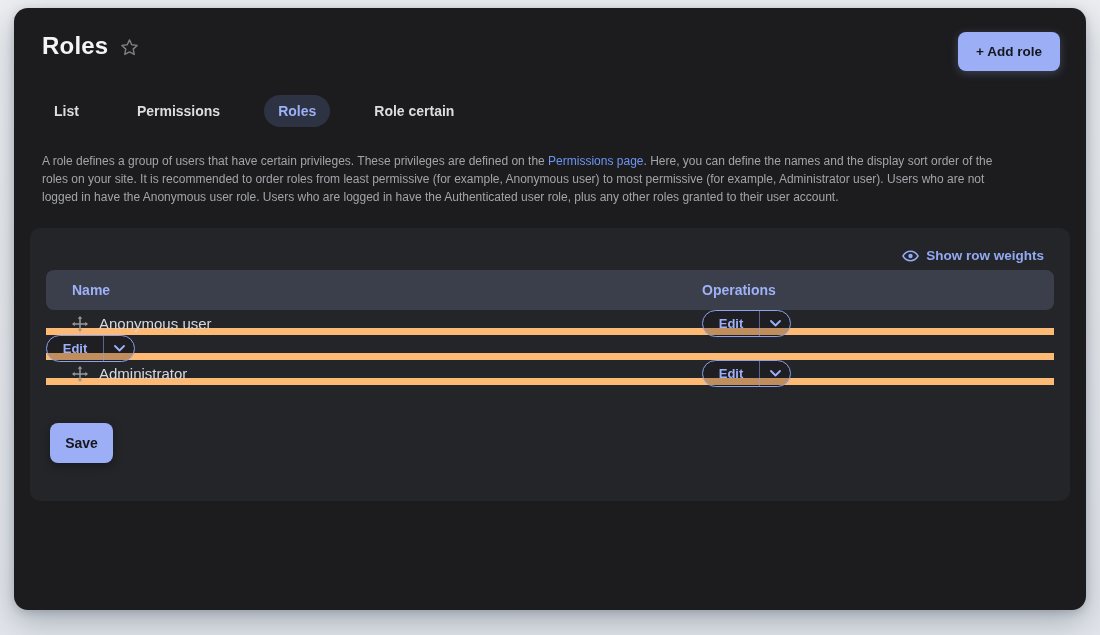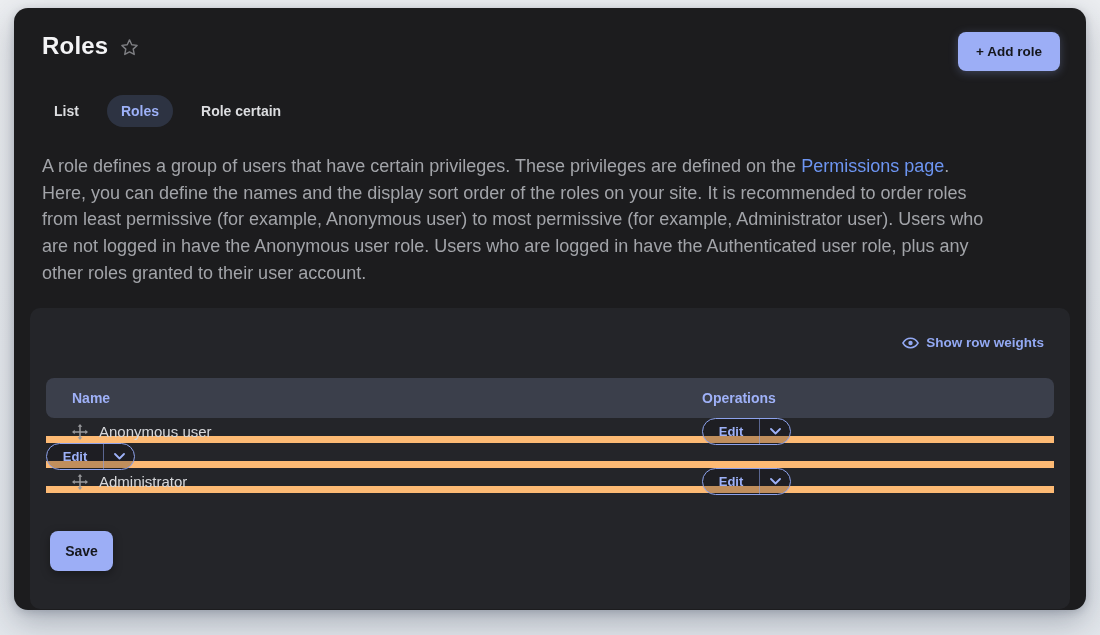--- a/index.html
+++ b/index.html
@@ -35,53 +35,53 @@
     border: none;
     font-family: inherit;
     font-size: 13.5px; font-weight: 700;
     padding: 12px 18px;
     border-radius: 8px;
     cursor: pointer;
     box-shadow: 0 2px 10px rgba(156,174,246,0.28);
   }
   
   .tabs {
-    display: flex; align-items: center; gap: 14px;
+    display: flex; align-items: center; gap: 30px;
     margin: 24px 26px 0 26px;
   }
   .tab {
     color: #dcdde0; font-size: 14px; font-weight: 600;
     padding: 8px 14px; border-radius: 17px; cursor: pointer;
     white-space: nowrap;
   }
   .tab.active {
     background: #2d3342;
     color: #9db1f8;
   }
   
   .description {
     margin: 26px 28px 0 28px;
     width: 952px;
     color: #a2a4a9;
-    font-size: 18px;
+    font-size: 12px;
     line-height: 1.48;
   }
   .description a, .inline-link {
     color: #6d95f2; text-decoration: none; cursor: pointer;
   }
   
   .card {
     margin: 22px 16px 0 16px;
     background: #242529;
     border-radius: 10px;
     padding: 20px 16px 38px 16px;
   }
   .card-toolbar {
-    display: flex; justify-content: flex-end; align-items: flex-end;
-    height: 22px; margin-bottom: 28px; padding-right: 10px;
+    display: flex; justify-content: flex-end; align-items: flex-start;
+    height: 22px; margin-bottom: 0; padding-right: 10px;
   }
   .row-weights-link {
     display: inline-flex; align-items: center; gap: 7px;
     color: #93a9f3; font-size: 13.5px; font-weight: 700;
     cursor: pointer; text-decoration: none;
   }
   
   .roles-table { width: 100%; }
   .thead {
     display: grid; grid-template-columns: 656px 1fr;
@@ -147,20 +147,21 @@
         <svg width="19" height="19" viewBox="0 0 20 20">
           <path d="M10 2 L12.4 7.1 L18 7.8 L13.9 11.7 L15 17.3 L10 14.6 L5 17.3 L6.1 11.7 L2 7.8 L7.6 7.1 Z" fill="none" stroke="#7e7f83" stroke-width="1.5" stroke-linejoin="round"></path>
         </svg>
       </span>
     </div>
     <button class="btn-primary">+ Add role</button>
   </div>
 
   <nav class="tabs">
     <span class="tab">List</span>
+    <span class="tab">Permissions</span>
     <span class="tab active">Roles</span>
     <span class="tab">Role certain</span>
   </nav>
 
   <p class="description"><span>A role defines a group of users that have certain privileges. These privileges are defined on the </span><a class="inline-link">Permissions page</a><span>. Here, you can define the names and the display sort order of the roles on your site. It is recommended to order roles from least permissive (for example, Anonymous user) to most permissive (for example, Administrator user). Users who are not logged in have the Anonymous user role. Users who are logged in have the Authenticated user role, plus any other roles granted to their user account.</span></p>
 
   <section class="card">
 
     <div class="card-toolbar">
       <a class="row-weights-link">

